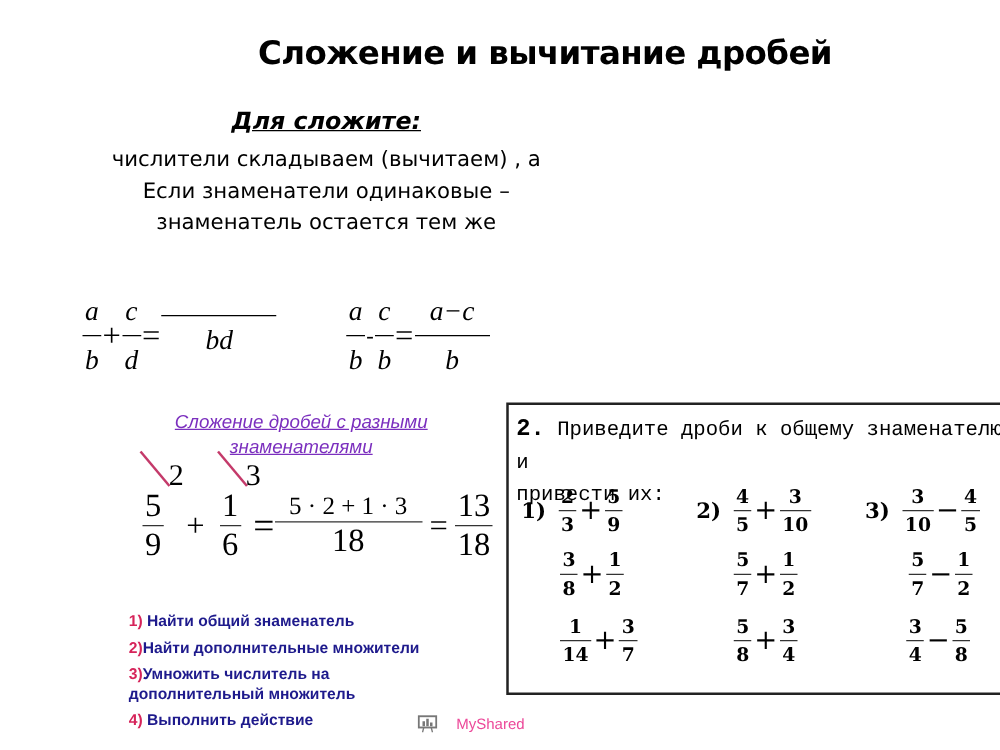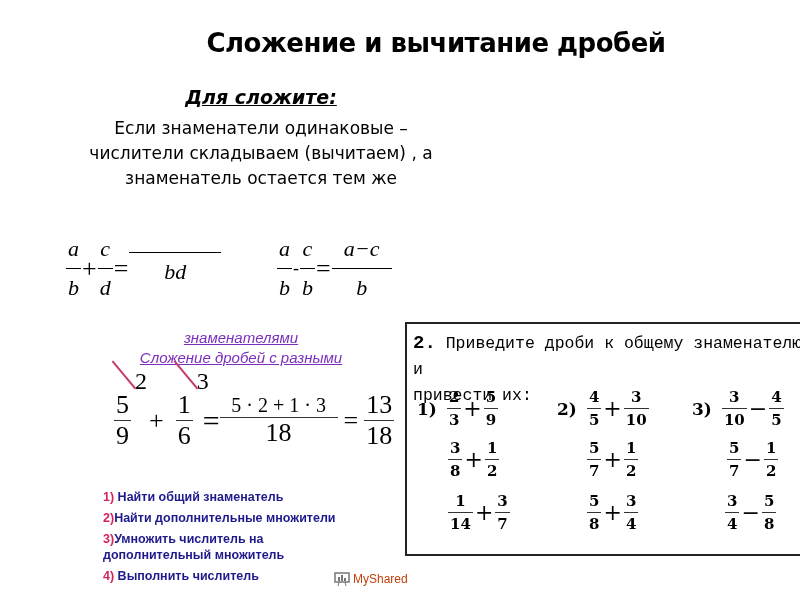--- a/index.html
+++ b/index.html
@@ -22,41 +22,41 @@
   .example{left:78px;top:390px;font-family:"Liberation Serif","DejaVu Serif",serif;font-size:26px;display:flex;align-items:center;}
   .example .frac .bar{border-top:1px solid #333;}
   .example .op{margin:0 6px;}
   .cross{position:relative;}
   .cross .sup{position:absolute;top:-22px;right:-16px;font-size:24px;}
   .cross .slash{position:absolute;left:-8px;top:-16px;width:36px;height:2px;background:#c43a6a;transform:rotate(50deg);transform-origin:center;}
   .steps{left:67px;top:489px;font-family:"Liberation Sans",sans-serif;font-weight:bold;font-size:12.5px;color:#1e1a8c;}
   .steps div{line-height:16px;}
   .steps .num{color:#d6245a;}
   .steps .gap{margin-top:5px;}
-  .brand{left:298px;top:572px;font-size:12px;color:#c2410c;display:flex;align-items:center;gap:3px;}
+  .brand{left:298px;top:572px;font-size:12px;color:#ec4899;display:flex;align-items:center;gap:15px;}
   .task{left:369px;top:322px;width:405px;height:234px;border:2px solid #222;box-sizing:border-box;}
   .task-head{position:absolute;left:6px;top:6px;width:395px;font-family:Liberation Mono, monospace;font-size:16.5px;line-height:26px;}
   .task-head b{font-size:19px;}
   .grid{position:absolute;left:0;top:64px;width:405px;font-family:"DejaVu Serif","Liberation Serif",serif;font-weight:bold;font-size:15px;}
   .row{position:absolute;display:flex;align-items:center;}
   .grid .frac .n{padding-bottom:2px;}
   .grid .frac .d{padding-top:2px;}
   .grid .frac .bar{border-top:1px solid #333;}
   .grid .op{font-weight:normal;font-size:22px;margin:0 2px;}
   .grid .lbl{font-size:17px;margin-right:10px;}
 </style>
 </head>
 <body>
 
 <div class="abs title">Сложение и вычитание дробей</div>
 
 <div class="abs ref-head"><span>Для сложите:</span></div>
 <div class="abs ref-body">
+  <div>числители складываем (вычитаем) , а</div>
   <div>Если знаменатели одинаковые –</div>
-  <div>числители складываем (вычитаем) , а</div>
   <div>знаменатель остается тем же</div>
 </div>
 
 <div class="abs formula" style="left:30px;">
   <span class="frac">
       <span class="n">a</span>
       <span class="bar"></span>
       <span class="d">b</span>
     </span>
   <span class="op">+</span>
@@ -86,22 +86,22 @@
     </span>
   <span class="op">=</span>
   <span class="frac" style="min-width:60px;">
       <span class="n">a−c</span>
       <span class="bar"></span>
       <span class="d">b</span>
     </span>
 </div>
 
 <div class="abs purple">
+  <div><span>Сложение дробей с разными</span></div>
   <div><span>знаменателями</span></div>
-  <div><span>Сложение дробей с разными</span></div>
 </div>
 
 <div class="abs example">
   <span class="frac cross">
     <span class="n">5</span>
       <span class="bar"></span>
       <span class="d">9</span>
     <span class="slash"></span>
     <span class="sup">2</span>
   </span>
@@ -125,21 +125,21 @@
       <span class="bar"></span>
       <span class="d">18</span>
     </span>
 </div>
 
 <div class="abs steps">
   <div><span class="num">1)</span><span> Найти общий знаменатель</span></div>
   <div class="gap"><span class="num">2)</span><span>Найти дополнительные множители</span></div>
   <div class="gap"><span class="num">3)</span><span>Умножить числитель на</span></div>
   <div><span class="num"></span><span>дополнительный множитель</span></div>
-  <div class="gap"><span class="num">4)</span><span> Выполнить числитель</span></div>
+  <div class="gap"><span class="num">4)</span><span> Выполнить действие</span></div>
 </div>
 
 <div class="abs brand">
   <svg width="16" height="14" viewBox="0 0 16 14">
       <rect x="1" y="1" width="14" height="9" fill="none" stroke="#777" stroke-width="1.5"></rect>
       <rect x="4" y="5" width="2" height="4" fill="#777"></rect>
       <rect x="7" y="3" width="2" height="6" fill="#777"></rect>
       <rect x="10" y="6" width="2" height="3" fill="#777"></rect>
       <line x1="5" y1="10" x2="4" y2="14" stroke="#777"></line>
       <line x1="11" y1="10" x2="12" y2="14" stroke="#777"></line>

